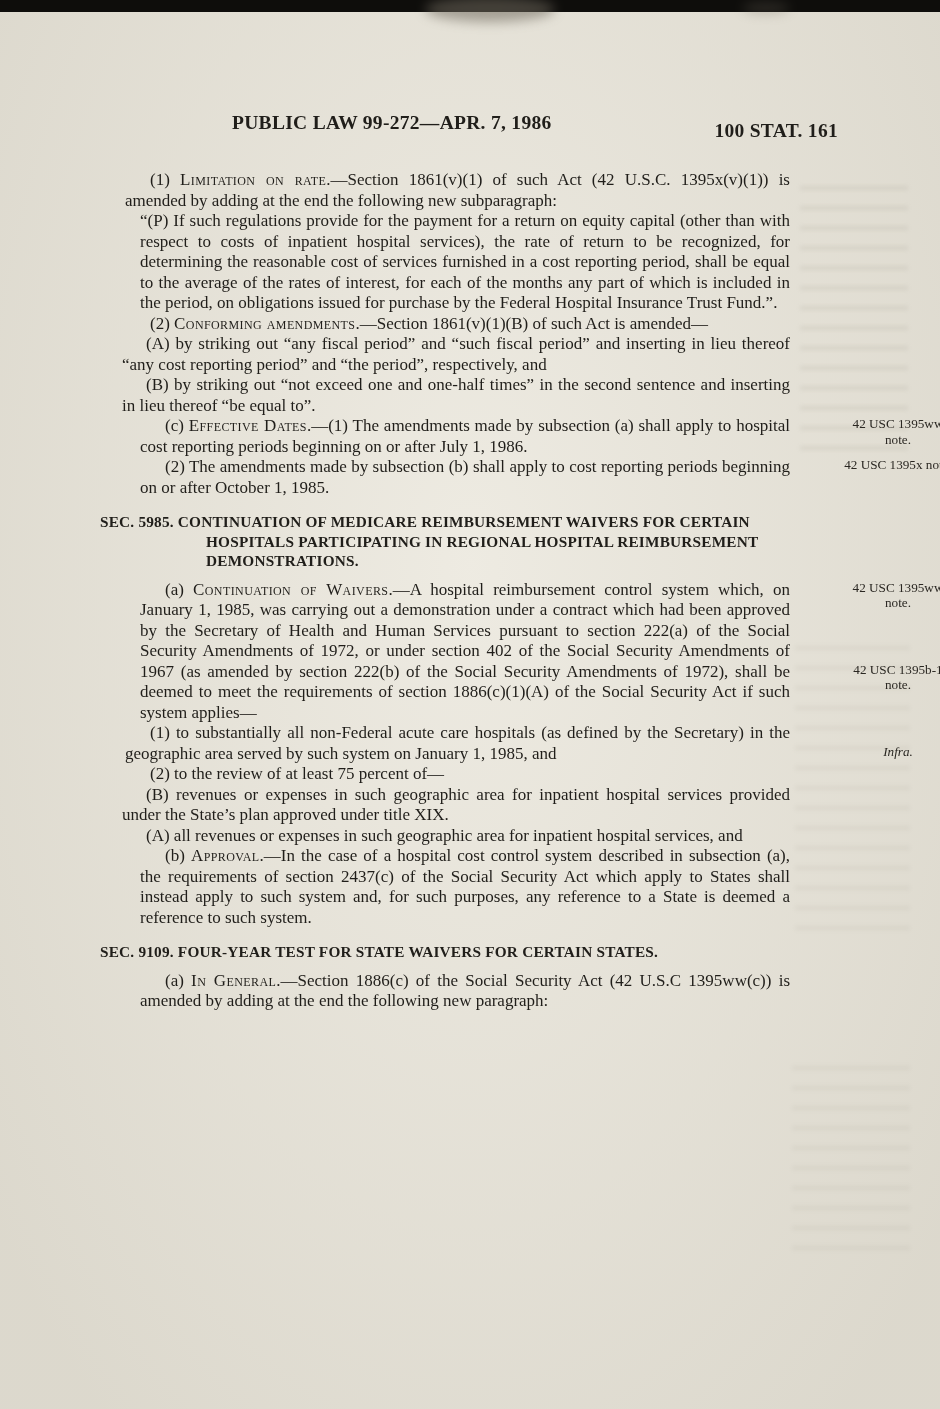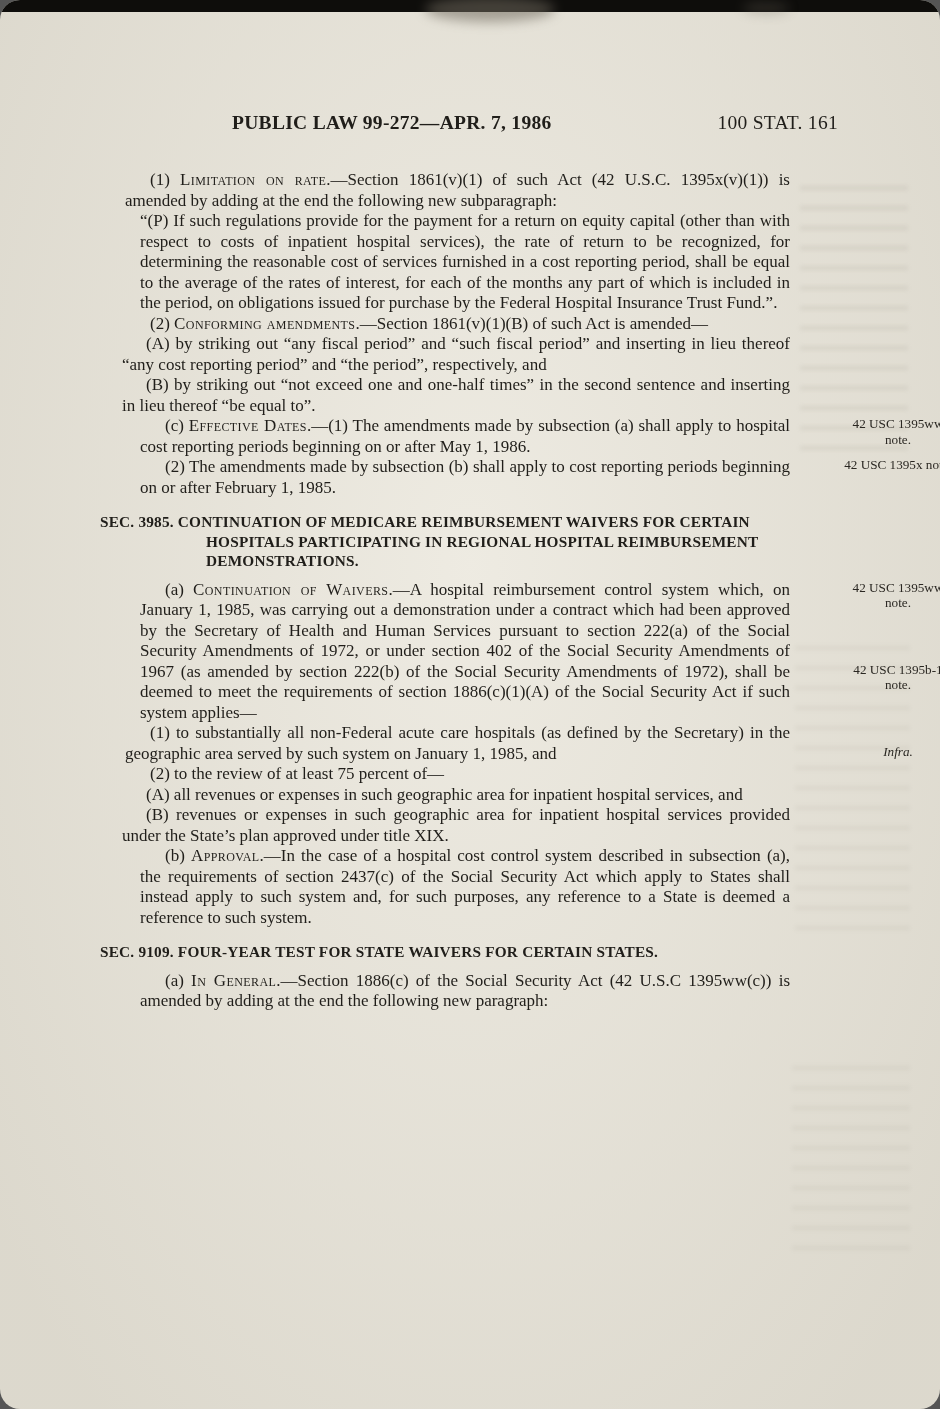--- a/index.html
+++ b/index.html
@@ -3,37 +3,36 @@
 <meta charset="utf-8">
 <style>
   * { margin:0; padding:0; box-sizing:border-box; }
   html,body { width:940px; height:1409px; }
   body { font-family:"Liberation Serif", serif; background:#555; }
   .page {
     position:relative; width:940px; height:1409px; overflow:hidden;
     background:
       radial-gradient(ellipse at 50% 40%, rgba(255,255,255,.25), rgba(0,0,0,.05) 90%),
       var(--paper,#e8e4d8);
-    border-radius: 20px;
   }
   .scan-bar-top { position:absolute; top:0; left:0; width:940px; height:12px; background:#0e0d0b; }
   .smudge { position:absolute; background:#6f695d; filter:blur(6px); opacity:.55; border-radius:50%; }
   .smudge.s1 { left:425px; top:-4px; width:130px; height:26px; }
   .smudge.s2 { left:742px; top:2px; width:48px; height:12px; opacity:.3; }
   .bleed {
     position:absolute; opacity:.14; filter:blur(2px);
     background:repeating-linear-gradient(to bottom, transparent 0 6px, #8d8779 6px 10px, transparent 10px 20px);
   }
   .bleed.b1 { left:800px; top:180px; width:108px; height:270px; }
   .bleed.b2 { left:795px; top:640px; width:115px; height:300px; opacity:.10; }
   .bleed.b3 { left:792px; top:1060px; width:118px; height:200px; opacity:.10; }
 
   .header { position:absolute; top:112px; left:100px; width:738px; height:30px; color:var(--ink,#201e1a); }
   .law-title { position:absolute; left:132px; top:0; font-weight:bold; font-size:19.5px; letter-spacing:.3px; white-space:nowrap; }
-  .stat-num  { position:absolute; right:0; top:0; font-weight:normal; font-size:19.5px; letter-spacing:.3px; white-space:nowrap; }
+  .stat-num  { position:absolute; right:0; top:8px; font-weight:bold; font-size:19.5px; letter-spacing:.3px; white-space:nowrap; }
 
   .text-col {
     position:absolute; left:100px; top:170px; width:690px;
     color:var(--ink,#201e1a); font-size:17px; line-height:20.5px; text-align:justify;
   }
   .para { position:relative;margin-left:40px; }
   .indent-0 { text-indent:0; }
   .indent-1 { text-indent:25px; }
   .indent-2 { margin-left:25px; text-indent:25px; }
   .indent-3 { margin-left:22px; text-indent:24px; }
@@ -65,25 +64,25 @@
     <span class="law-title">PUBLIC LAW 99-272—APR. 7, 1986</span>
     <span class="stat-num">100 STAT. 161</span>
   </div>
 
   <div class="text-col">
       <div class="para indent-2"><span>(1) </span><span class="sc">Limitation on rate</span><span>.—Section 1861(v)(1) of such Act (42 U.S.C. 1395x(v)(1)) is amended by adding at the end the following new subparagraph:</span></div>
       <div class="para indent-0"><span>“(P) If such regulations provide for the payment for a return on equity capital (other than with respect to costs of inpatient hospital services), the rate of return to be recognized, for determining the reasonable cost of services furnished in a cost reporting period, shall be equal to the average of the rates of interest, for each of the months any part of which is included in the period, on obligations issued for purchase by the Federal Hospital Insurance Trust Fund.”.</span></div>
       <div class="para indent-2"><span>(2) </span><span class="sc">Conforming amendments</span><span>.—Section 1861(v)(1)(B) of such Act is amended—</span></div>
       <div class="para indent-3"><span>(A) by striking out “any fiscal period” and “such fiscal period” and inserting in lieu thereof “any cost reporting period” and “the period”, respectively, and</span></div>
       <div class="para indent-3"><span>(B) by striking out “not exceed one and one-half times” in the second sentence and inserting in lieu thereof “be equal to”.</span></div>
-      <div class="para indent-1"><span>(c) </span><span class="sc">Effective Dates</span><span>.—(1) The amendments made by subsection (a) shall apply to hospital cost reporting periods beginning on or after May 1, 1986.</span><span class="margin-note" style="top: 0px;">42 USC 1395ww note.</span></div>
-      <div class="para indent-1"><span>(2) The amendments made by subsection (b) shall apply to cost reporting periods beginning on or after February 1, 1985.</span><span class="margin-note" style="top: 0px;">42 USC 1395x note.</span></div>
-      <div class="sec-heading"><span>SEC. 3985. CONTINUATION OF MEDICARE REIMBURSEMENT WAIVERS FOR CERTAIN HOSPITALS PARTICIPATING IN REGIONAL HOSPITAL REIMBURSEMENT DEMONSTRATIONS.</span></div>
+      <div class="para indent-1"><span>(c) </span><span class="sc">Effective Dates</span><span>.—(1) The amendments made by subsection (a) shall apply to hospital cost reporting periods beginning on or after July 1, 1986.</span><span class="margin-note" style="top: 0px;">42 USC 1395ww note.</span></div>
+      <div class="para indent-1"><span>(2) The amendments made by subsection (b) shall apply to cost reporting periods beginning on or after October 1, 1985.</span><span class="margin-note" style="top: 0px;">42 USC 1395x note.</span></div>
+      <div class="sec-heading"><span>SEC. 5985. CONTINUATION OF MEDICARE REIMBURSEMENT WAIVERS FOR CERTAIN HOSPITALS PARTICIPATING IN REGIONAL HOSPITAL REIMBURSEMENT DEMONSTRATIONS.</span></div>
       <div class="para indent-1"><span>(a) </span><span class="sc">Continuation of Waivers</span><span>.—A hospital reimbursement control system which, on January 1, 1985, was carrying out a demonstration under a contract which had been approved by the Secretary of Health and Human Services pursuant to section 222(a) of the Social Security Amendments of 1972, or under section 402 of the Social Security Amendments of 1967 (as amended by section 222(b) of the Social Security Amendments of 1972), shall be deemed to meet the requirements of section 1886(c)(1)(A) of the Social Security Act if such system applies—</span><span class="margin-note" style="top: 0px;">42 USC 1395ww note.</span><span class="margin-note" style="top: 82px;">42 USC 1395b-1 note.</span><span class="margin-note italic" style="top: 164px;">Infra.</span></div>
       <div class="para indent-2"><span>(1) to substantially all non-Federal acute care hospitals (as defined by the Secretary) in the geographic area served by such system on January 1, 1985, and</span></div>
       <div class="para indent-2"><span>(2) to the review of at least 75 percent of—</span></div>
+      <div class="para indent-3"><span>(B) revenues or expenses in such geographic area for inpatient hospital services provided under the State’s plan approved under title XIX.</span></div>
       <div class="para indent-3"><span>(A) all revenues or expenses in such geographic area for inpatient hospital services, and</span></div>
-      <div class="para indent-3"><span>(B) revenues or expenses in such geographic area for inpatient hospital services provided under the State’s plan approved under title XIX.</span></div>
       <div class="para indent-1"><span>(b) </span><span class="sc">Approval</span><span>.—In the case of a hospital cost control system described in subsection (a), the requirements of section 2437(c) of the Social Security Act which apply to States shall instead apply to such system and, for such purposes, any reference to a State is deemed a reference to such system.</span></div>
       <div class="sec-heading"><span>SEC. 9109. FOUR-YEAR TEST FOR STATE WAIVERS FOR CERTAIN STATES.</span></div>
       <div class="para indent-1"><span>(a) </span><span class="sc">In General</span><span>.—Section 1886(c) of the Social Security Act (42 U.S.C 1395ww(c)) is amended by adding at the end the following new paragraph:</span></div>
     </div>
 </div>
 
 </body></html>

